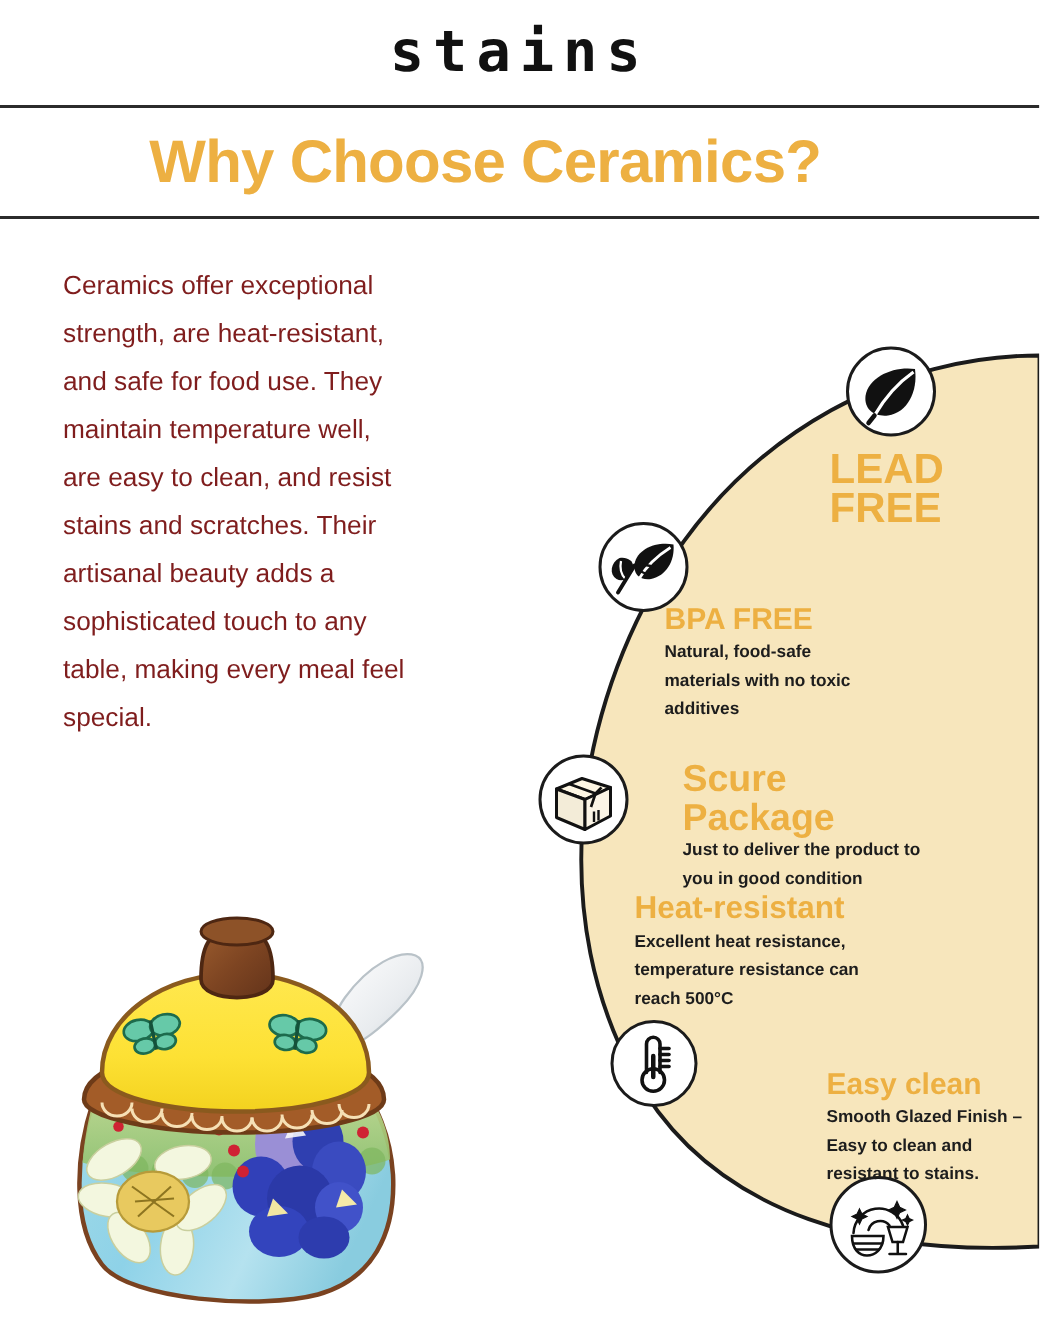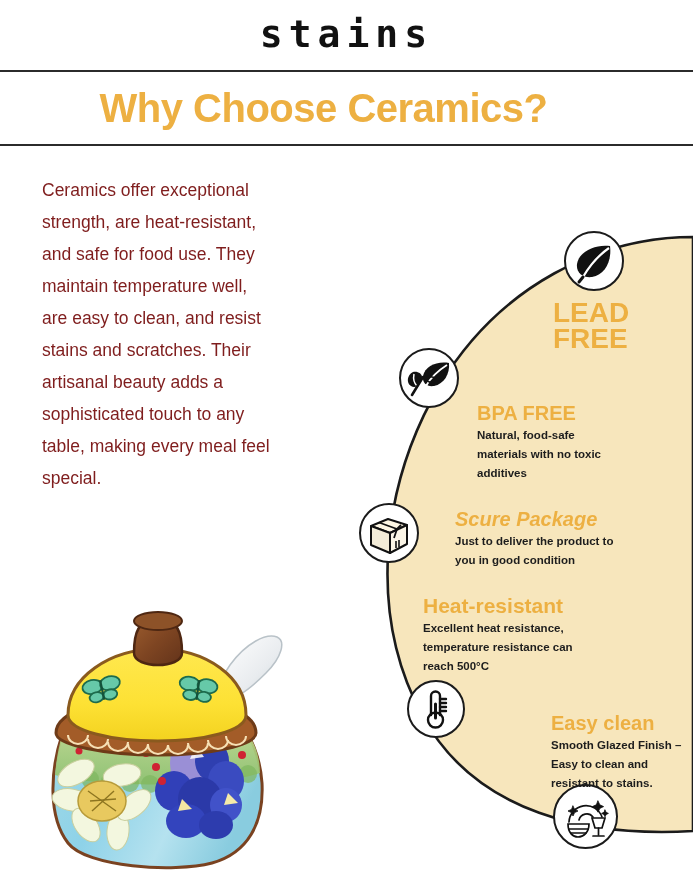--- a/index.html
+++ b/index.html
@@ -100,25 +100,25 @@
     color: #1d1d1d;
     font-family: "Liberation Sans", sans-serif;
     font-size: 11.5px;
     line-height: 19px;
     font-weight: 600;
   }
 
   #feat-lead { left: 553px; top: 300px; width: 140px; }
   #feat-lead .f-title { font-size: 28px; line-height: 26px; }
 
-  #feat-bpa { left: 477px; top: 400px; width: 150px; }
+  #feat-bpa { left: 443px; top: 400px; width: 150px; }
   #feat-bpa .f-title { font-size: 20px; line-height: 26px; }
 
   #feat-pkg { left: 455px; top: 506px; width: 170px; }
-  #feat-pkg .f-title { font-size: 20px; line-height: 26px; font-style: italic; }
+  #feat-pkg .f-title { font-size: 25px; line-height: 26px; }
 
   #feat-heat { left: 423px; top: 592px; width: 175px; }
   #feat-heat .f-title { font-size: 21px; line-height: 27px; }
 
   #feat-clean { left: 551px; top: 710px; width: 140px; }
   #feat-clean .f-title { font-size: 20px; line-height: 26px; }
 
   
   .icon-badge {
     position: absolute;

